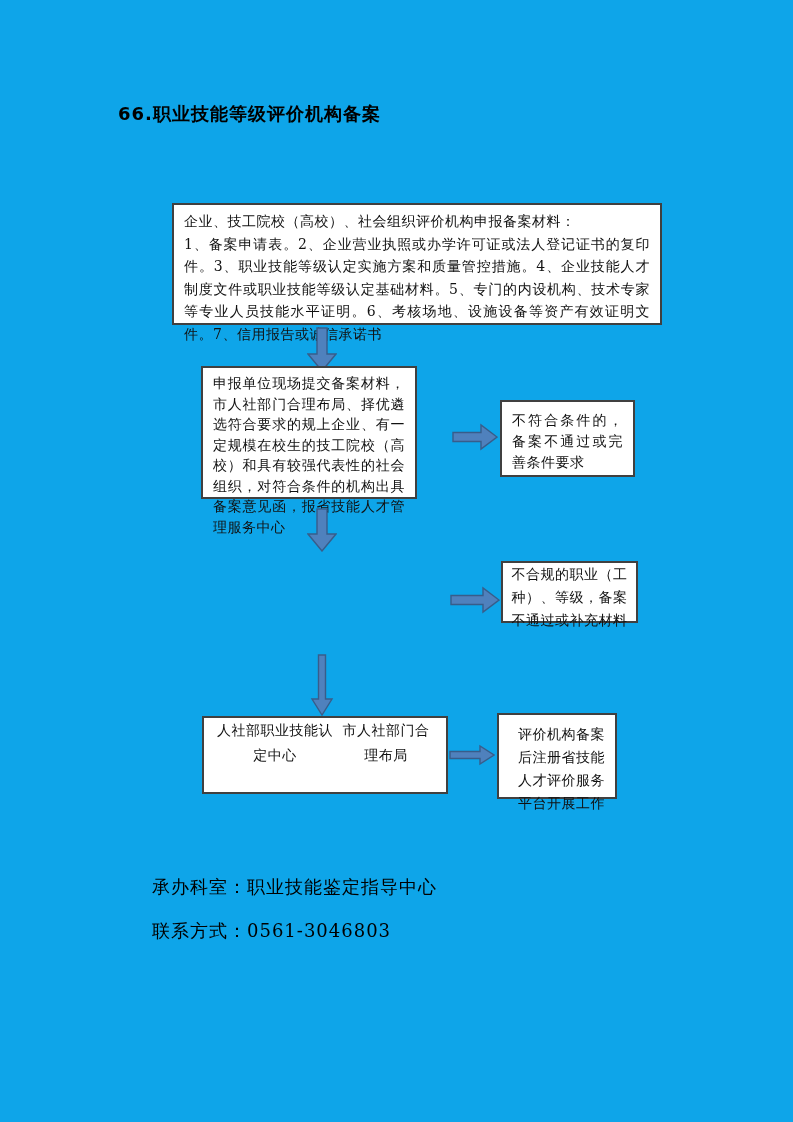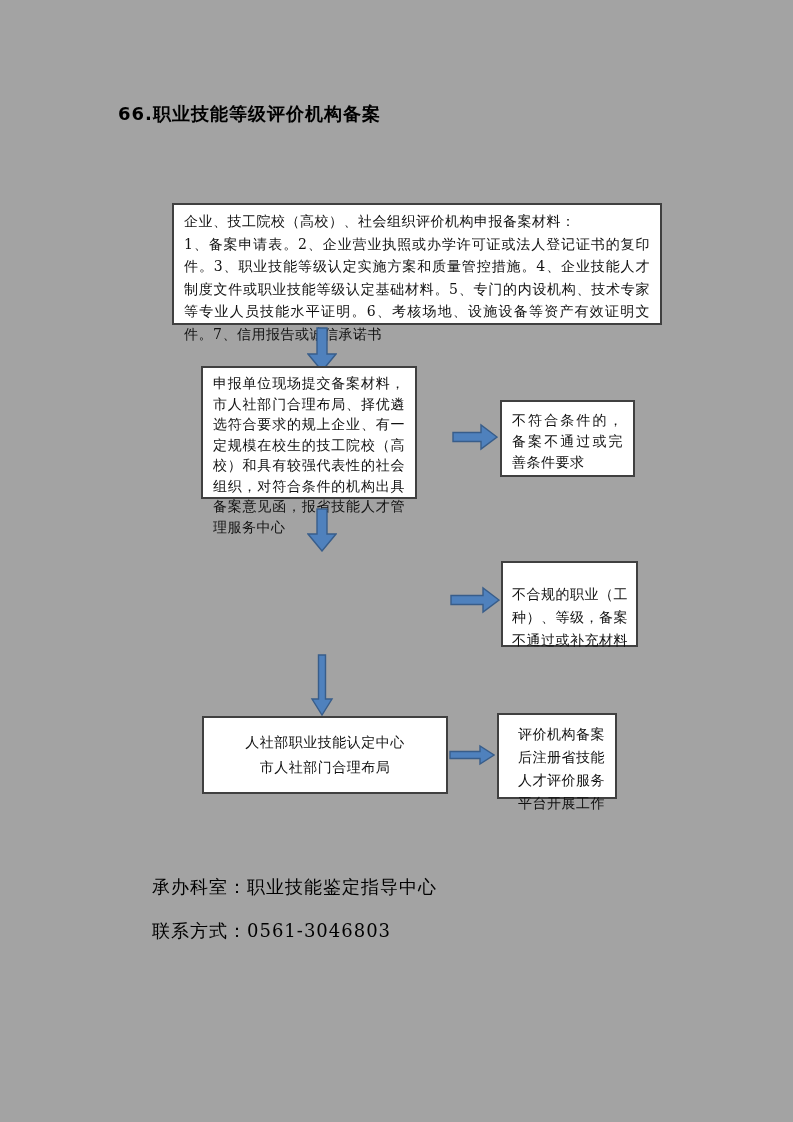--- a/index.html
+++ b/index.html
@@ -1,20 +1,20 @@
 <!DOCTYPE html>
 <html style="--arrow-fill: #4f81bd; --arrow-stroke: #385d8a;"><head>
 <meta charset="utf-8">
 <style>
   html,body{margin:0;padding:0;background:#888;}
   .page{
     position:relative;
     width:793px;height:1122px;
     margin:0 auto;
-    background:#a3a3a3;
+    background:#0ea5e9;
     font-family:"DejaVu Serif","Liberation Serif",serif;
     color:#1a1a1a;
     overflow:hidden;
   }
   .doc-title{
     position:absolute;left:118px;top:102px;
     font-family:"DejaVu Sans","Liberation Sans",sans-serif;
     font-weight:bold;font-size:18px;letter-spacing:1px;color:#000;
   }
   .fbox{
@@ -25,23 +25,23 @@
     font-size:14px;
     text-align:justify;
     text-justify:inter-character;
     letter-spacing:0.5px;
     color:#111;
   }
   .box1{left:172px;top:203px;width:490px;height:122px;padding:5px 10px 4px 10px;line-height:22.5px;}
   .box1 .bhead{display:block;}
   .box2{left:201px;top:366px;width:216px;height:133px;padding:6px 10px;line-height:20.5px;font-family:Liberation Mono, monospace;}
   .box3{left:202px;top:552px;width:246px;height:100px;padding:7px 10px;line-height:21.5px;}
-  .box4{left:202px;top:716px;width:246px;height:78px;display:flex;flex-direction:column;justify-content:center;text-align:center;line-height:25px;padding:0 10px;}
+  .box4{left:202px;top:716px;width:246px;height:78px;display:flex;flex-direction:row;justify-content:center;text-align:center;line-height:25px;padding:0 10px;}
   .sbox1{left:500px;top:400px;width:135px;height:77px;padding:8px 10px;line-height:21px;}
-  .sbox2{left:501px;top:561px;width:137px;height:86px;padding:20px 8px;line-height:23px;text-align:right;}
+  .sbox2{left:501px;top:561px;width:137px;height:62px;padding:0 8px;line-height:23px;text-align:center;}
   .sbox3{left:497px;top:713px;width:120px;height:86px;padding:8px 10px;line-height:23px;text-align:right;}
   .arrow{position:absolute;}
   .arrow svg{display:block;}
   .arrow polygon{fill:var(--arrow-fill,#4f81bd);stroke:var(--arrow-stroke,#385d8a);stroke-width:1.4;}
   .av1{left:307px;top:327px;}
   .av2{left:307px;top:508px;}
   .av3{left:310px;top:654px;}
   .ah1{left:452px;top:423px;}
   .ah2{left:450px;top:586px;}
   .ah3{left:449px;top:744px;}

